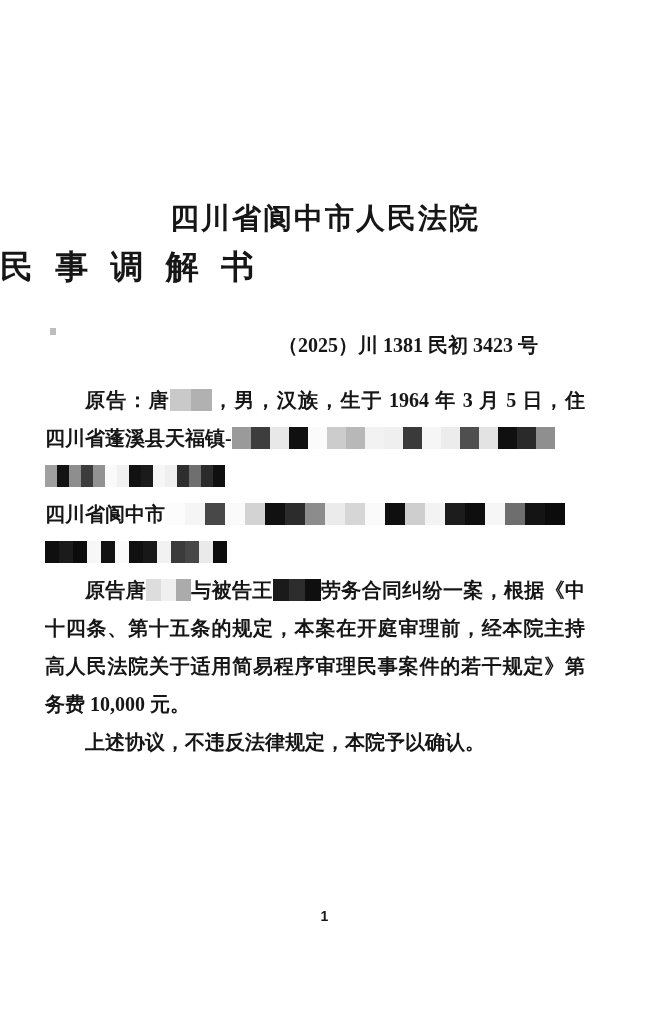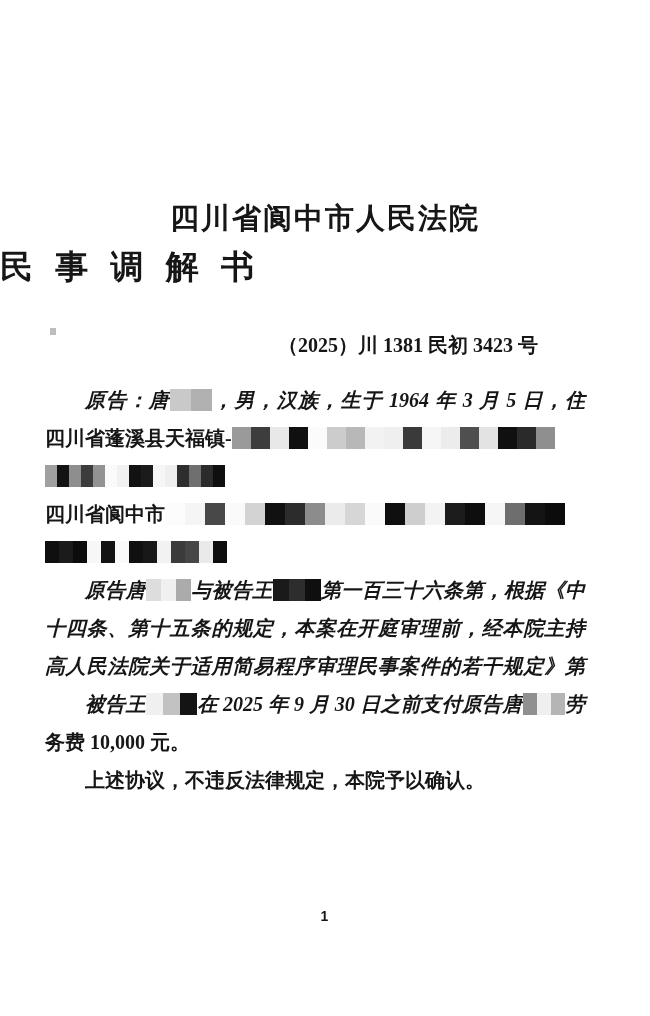--- a/index.html
+++ b/index.html
@@ -20,21 +20,21 @@
     position:absolute; top:332px; right:112px; font-size:20px;
   }
   .scan-speck {
     position:absolute; left:50px; top:328px; width:6px; height:7px;
     background:#bdbdbd;
   }
   .doc-body {
     position:absolute; top:381px; left:45px; width:540px; font-size:20px;
   }
   .line { height:38px; line-height:38px; white-space:nowrap; }
-  .line.justify { white-space:normal; text-align:justify; text-align-last:justify;font-style:italic; }
+  .line.justify { white-space:normal; text-align:justify; text-align-last:justify; }
   .line.indent { padding-left:40px; }
   .line.indent.justify { padding-left:0; text-indent:40px; }
   .mosaic {
     display:inline-flex; height:22px; vertical-align:-4px; line-height:0;
   }
   .mosaic .blk { height:100%; flex:0 0 auto; }
   .page-number {
     position:absolute; top:908px; left:0; width:100%;
     text-align:center; font-size:14px; letter-spacing:1px;
     font-family:"Liberation Sans","DejaVu Sans",sans-serif; font-weight:700;
@@ -127,29 +127,20 @@
           <span class="blk" style="width: 14px; background: rgb(13, 13, 13);"></span>
         </span></div>
       <div class="line indent justify"><span>原告唐</span><span class="mosaic">
           <span class="blk" style="width: 15px; background: rgb(221, 221, 221);"></span>
           <span class="blk" style="width: 15px; background: rgb(240, 240, 240);"></span>
           <span class="blk" style="width: 15px; background: rgb(171, 171, 171);"></span>
         </span><span>与被告王</span><span class="mosaic">
           <span class="blk" style="width: 16px; background: rgb(26, 26, 26);"></span>
           <span class="blk" style="width: 16px; background: rgb(45, 45, 45);"></span>
           <span class="blk" style="width: 16px; background: rgb(15, 15, 15);"></span>
-        </span><span>第一百三十六条第，根据《中</span></div>
+        </span><span>劳务合同纠纷一案，根据《中</span></div>
       <div class="line justify"><span>十四条、第十五条的规定，本案在开庭审理前，经本院主持</span></div>
       <div class="line justify"><span>高人民法院关于适用简易程序审理民事案件的若干规定》第</span></div>
-      <div class="line indent justify"><span>被告王</span><span class="mosaic">
-          <span class="blk" style="width: 17px; background: rgb(240, 240, 240);"></span>
-          <span class="blk" style="width: 17px; background: rgb(194, 194, 194);"></span>
-          <span class="blk" style="width: 17px; background: rgb(20, 20, 20);"></span>
-        </span><span>在 2025 年 9 月 30 日之前支付原告唐</span><span class="mosaic">
-          <span class="blk" style="width: 14px; background: rgb(144, 144, 144);"></span>
-          <span class="blk" style="width: 14px; background: rgb(239, 239, 239);"></span>
-          <span class="blk" style="width: 14px; background: rgb(181, 181, 181);"></span>
-        </span><span>劳</span></div>
       <div class="line"><span>务费 10,000 元。</span></div>
       <div class="line indent"><span>上述协议，不违反法律规定，本院予以确认。</span></div>
     </div>
   <div class="page-number">1</div>
 </div>
 
 </body></html>

